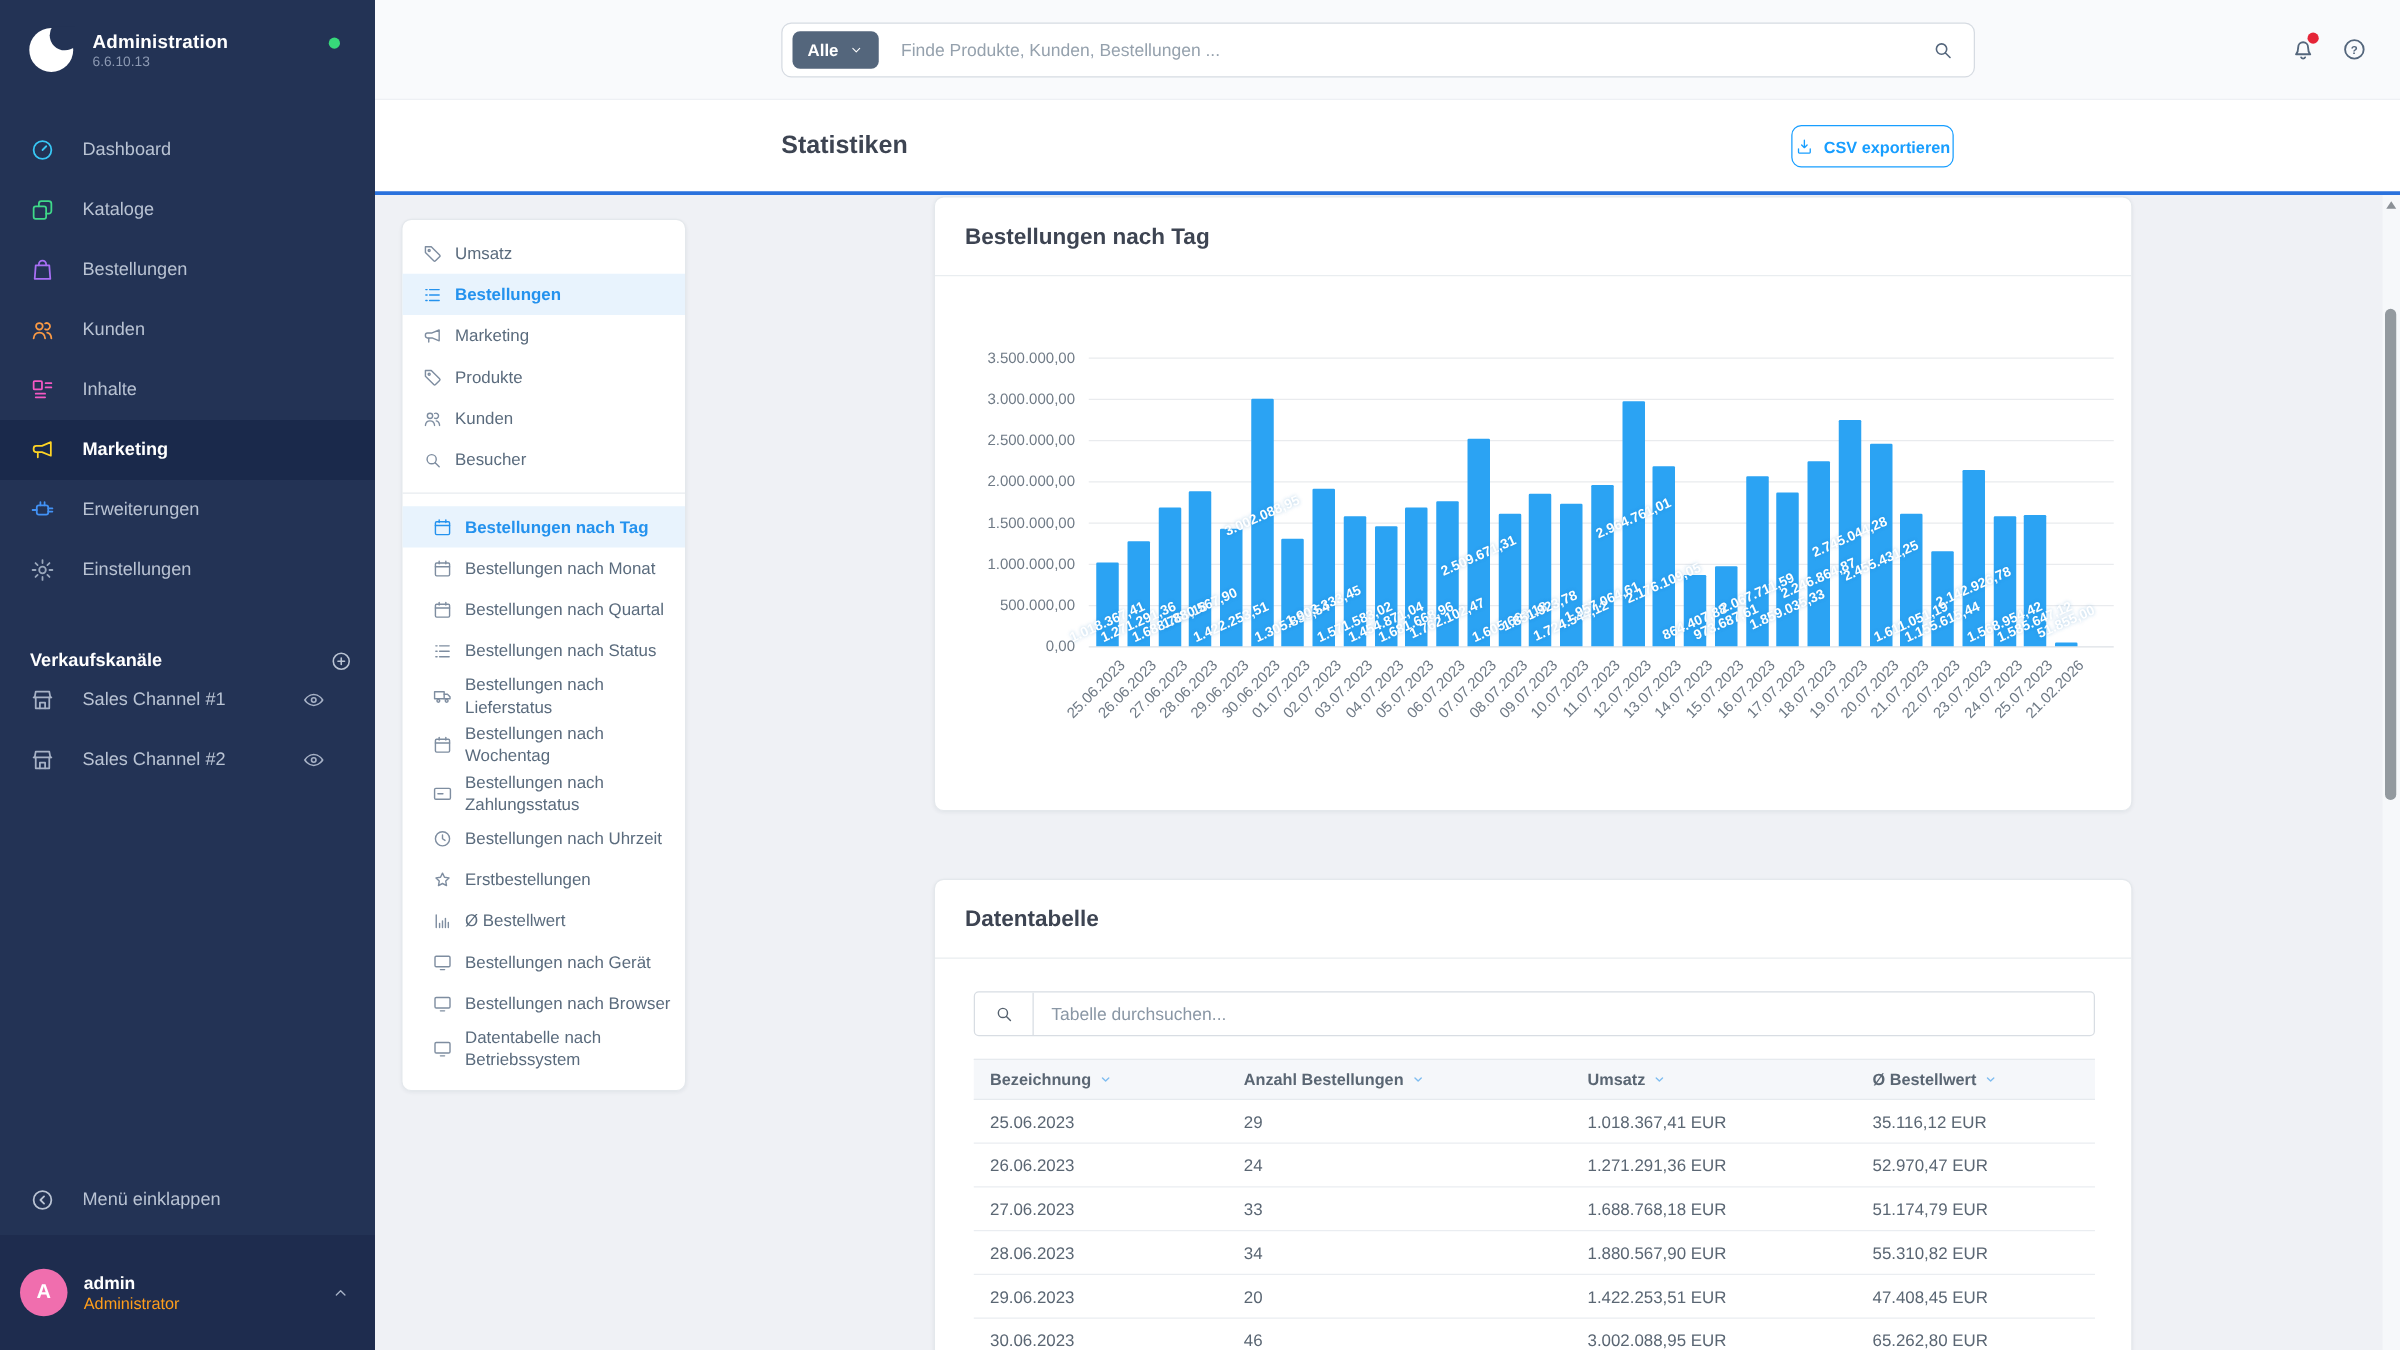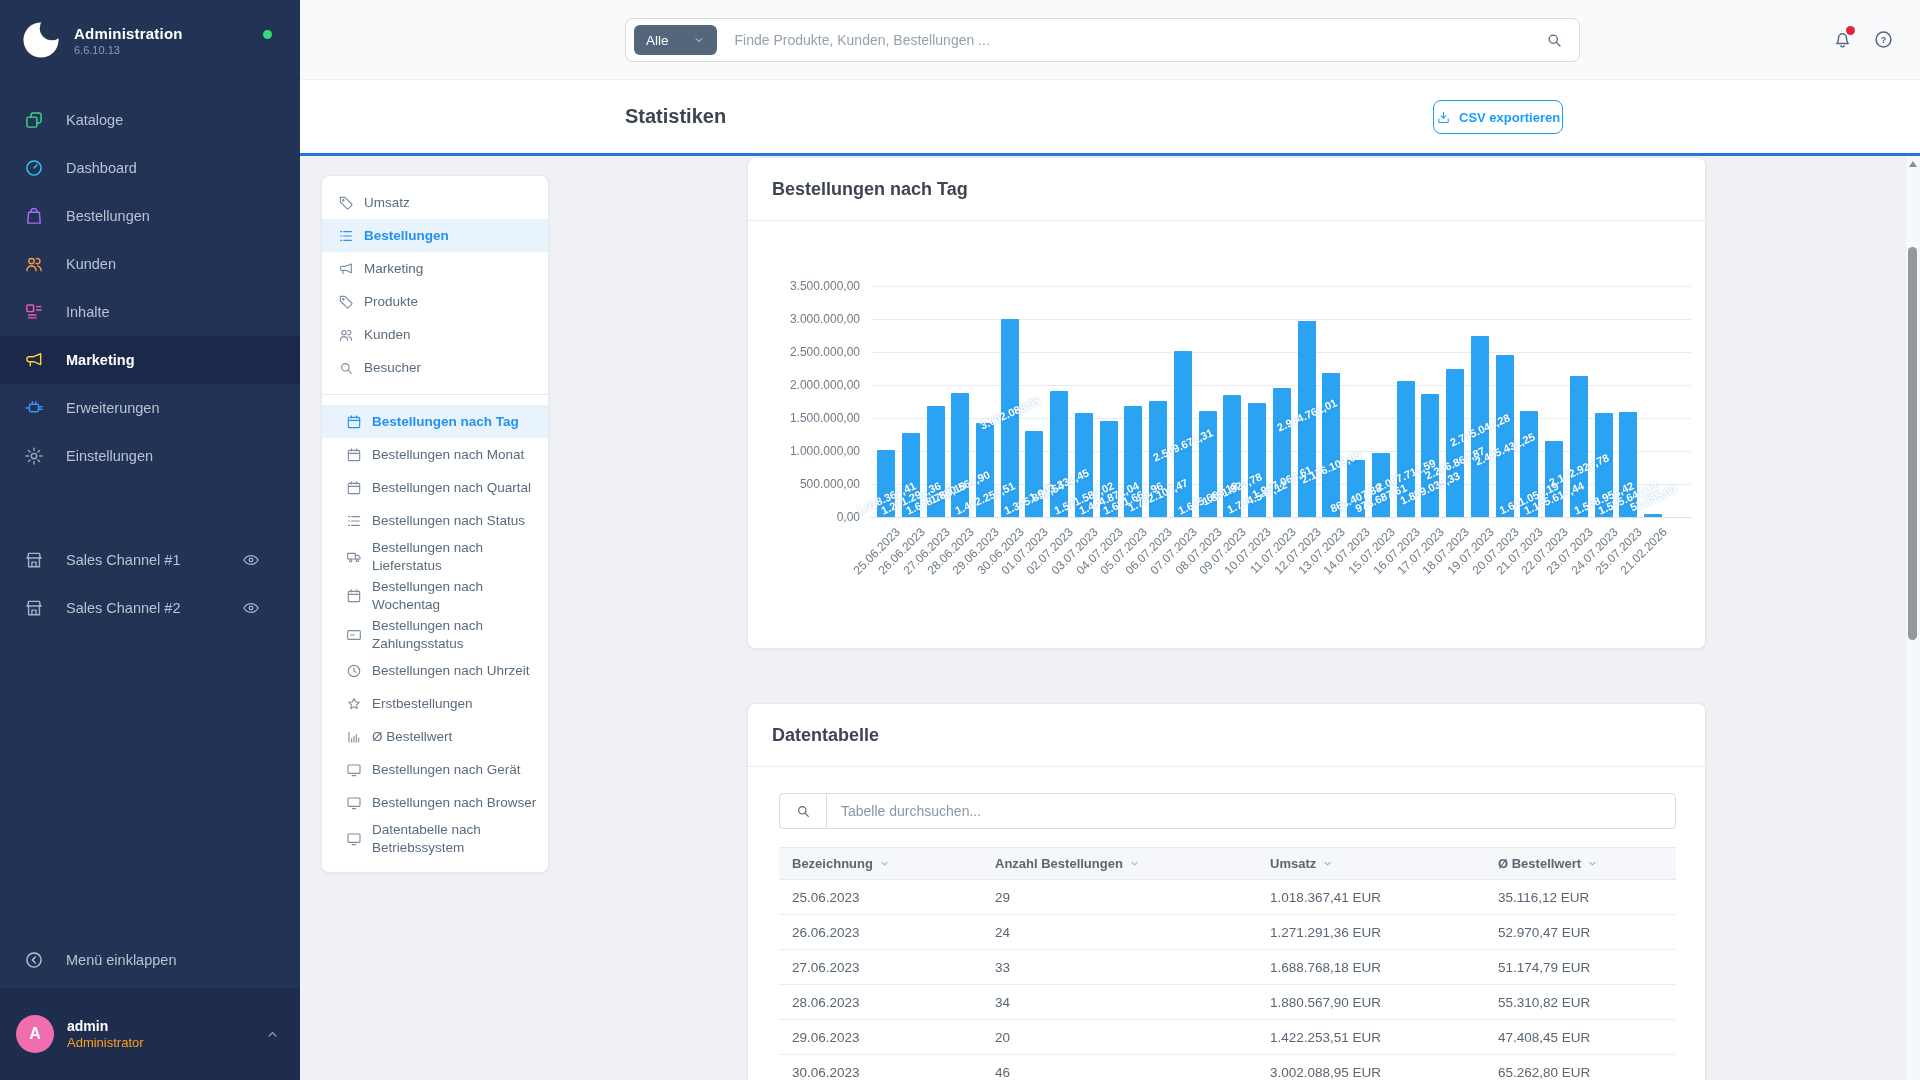--- a/index.html
+++ b/index.html
@@ -29,21 +29,21 @@
   .user-row{position:absolute;bottom:0;left:0;right:0;height:92px;background:#1e2c4e;display:flex;align-items:center;padding:0 20px 0 16px;box-sizing:border-box;cursor:pointer}
   .avatar{width:38px;height:38px;border-radius:50%;background:#f06eae;color:#fff;font-weight:700;font-size:16px;display:inline-flex;align-items:center;justify-content:center;flex-shrink:0}
   .user-text{margin-left:13px;flex:1}
   .user-name{font-size:14px;font-weight:700;color:#fff}
   .user-role{font-size:13px;color:#ff9e1b;margin-top:1px}
   .user-row .chev{width:15px;height:15px;color:#a7b2c6}
   
   .main{flex:1;display:flex;flex-direction:column;min-width:0}
   .topbar{height:80px;background:#f9fafc;position:relative;border-bottom:1px solid #eef0f4;box-sizing:border-box;flex-shrink:0}
   .searchbox{position:absolute;left:325px;top:18px;width:955px;height:44px;background:#fff;border:1px solid #d6dbe2;border-radius:8px;display:flex;align-items:center;padding:0 16px 0 8px;box-sizing:border-box}
-  .filter-chip{background:#54667c;color:#fff;border-radius:6px;height:30px;padding:0 12px;display:flex;align-items:center;gap:24px;font-weight:400;font-size:13.5px;cursor:pointer}
+  .filter-chip{background:#54667c;color:#fff;border-radius:6px;height:30px;padding:0 12px;display:flex;align-items:center;gap:8px;font-weight:700;font-size:13.5px;cursor:pointer}
   .filter-chip .ic{width:12px;height:12px}
   .search-input{flex:1;border:none;outline:none;background:transparent;font-family:"Liberation Sans",sans-serif;font-size:14px;color:#5a6673;padding-left:18px}
   .search-input::placeholder{color:#95a1ad}
   .search-ic{width:18px;height:18px;color:#54667c}
   .topbar-icons{position:absolute;right:26px;top:29px;display:flex;gap:20px;color:#54667c;align-items:center}
   .topbar-icons .ic{width:21px;height:21px;cursor:pointer}
   .bell-wrap{position:relative;display:inline-flex}
   .red-dot{position:absolute;top:-3px;right:-2px;width:9px;height:9px;border-radius:50%;background:#e52437}
   .smartbar{height:76px;background:#fff;border-bottom:3px solid #2a72dd;position:relative;box-sizing:border-box;flex-shrink:0}
   .smartbar-title{position:absolute;left:325px;top:25px;font-size:20px;font-weight:600;color:#3d4452}
@@ -102,36 +102,36 @@
         </svg>
     </span>
     <div class="logo-text">
       <div class="app-name">Administration</div>
       <div class="app-version">6.6.10.13</div>
     </div>
   </div>
   <span class="online-dot"></span>
   <nav class="menu" id="main-menu">
       <div class="menu-item ">
+    <span class="ic" style="color:#38c8f5">
+          <svg viewBox="0 0 24 24" fill="none" stroke="currentColor" stroke-width="1.7" stroke-linecap="round" stroke-linejoin="round">
+            <circle cx="12" cy="12" r="8.5"></circle>
+            <path d="M12 12l3.6-3.6"></path>
+          </svg>
+        </span>
+    <span>Dashboard</span>
+      </div>
+      <div class="menu-item ">
     <span class="ic" style="color:#3fd989">
           <svg viewBox="0 0 24 24" fill="none" stroke="currentColor" stroke-width="1.7" stroke-linecap="round" stroke-linejoin="round">
             <rect x="3.5" y="8.5" width="12" height="12" rx="2"></rect>
             <path d="M8.5 8.5V6a2.5 2.5 0 0 1 2.5-2.5h7A2.5 2.5 0 0 1 20.5 6v7a2.5 2.5 0 0 1-2.5 2.5h-2.5"></path>
           </svg>
         </span>
     <span>Kataloge</span>
-      </div>
-      <div class="menu-item ">
-    <span class="ic" style="color:#38c8f5">
-          <svg viewBox="0 0 24 24" fill="none" stroke="currentColor" stroke-width="1.7" stroke-linecap="round" stroke-linejoin="round">
-            <circle cx="12" cy="12" r="8.5"></circle>
-            <path d="M12 12l3.6-3.6"></path>
-          </svg>
-        </span>
-    <span>Dashboard</span>
       </div>
       <div class="menu-item ">
     <span class="ic" style="color:#a86ff5">
           <svg viewBox="0 0 24 24" fill="none" stroke="currentColor" stroke-width="1.7" stroke-linecap="round" stroke-linejoin="round">
             <path d="M5.5 7.5h13l1 13h-15l1-13z"></path>
             <path d="M8.5 7.5v-1a3.5 3.5 0 0 1 7 0v1"></path>
           </svg>
         </span>
     <span>Bestellungen</span>
       </div>
@@ -176,20 +176,29 @@
       <div class="menu-item ">
     <span class="ic" style="color:#9aa8bc">
           <svg viewBox="0 0 24 24" fill="none" stroke="currentColor" stroke-width="1.7" stroke-linecap="round" stroke-linejoin="round">
             <circle cx="12" cy="12" r="3.2"></circle>
             <path d="M12 2.5v2.8M12 18.7v2.8M2.5 12h2.8M18.7 12h2.8M5.3 5.3l2 2M16.7 16.7l2 2M18.7 5.3l-2 2M7.3 16.7l-2 2"></path>
           </svg>
         </span>
     <span>Einstellungen</span>
       </div>
     </nav>
+  <div class="channels-heading">
+    <span>Verkaufskanäle</span>
+    <span class="ic">
+        <svg viewBox="0 0 24 24" fill="none" stroke="currentColor" stroke-width="1.7" stroke-linecap="round" stroke-linejoin="round">
+          <circle cx="12" cy="12" r="8.5"></circle>
+          <path d="M12 8.5v7M8.5 12h7"></path>
+        </svg>
+      </span>
+  </div>
   <div class="channel-list" id="channel-list">
       <div class="channel-item">
     <span class="ic">
           <svg viewBox="0 0 24 24" fill="none" stroke="currentColor" stroke-width="1.7" stroke-linecap="round" stroke-linejoin="round">
             <path d="M5.5 9.5V20h13V9.5"></path>
             <path d="M4.5 9.5L5.5 4h13l1 5.5"></path>
             <path d="M3.5 9.5h17"></path>
             <path d="M9.5 20v-5.5h5V20"></path>
           </svg>
         </span>

